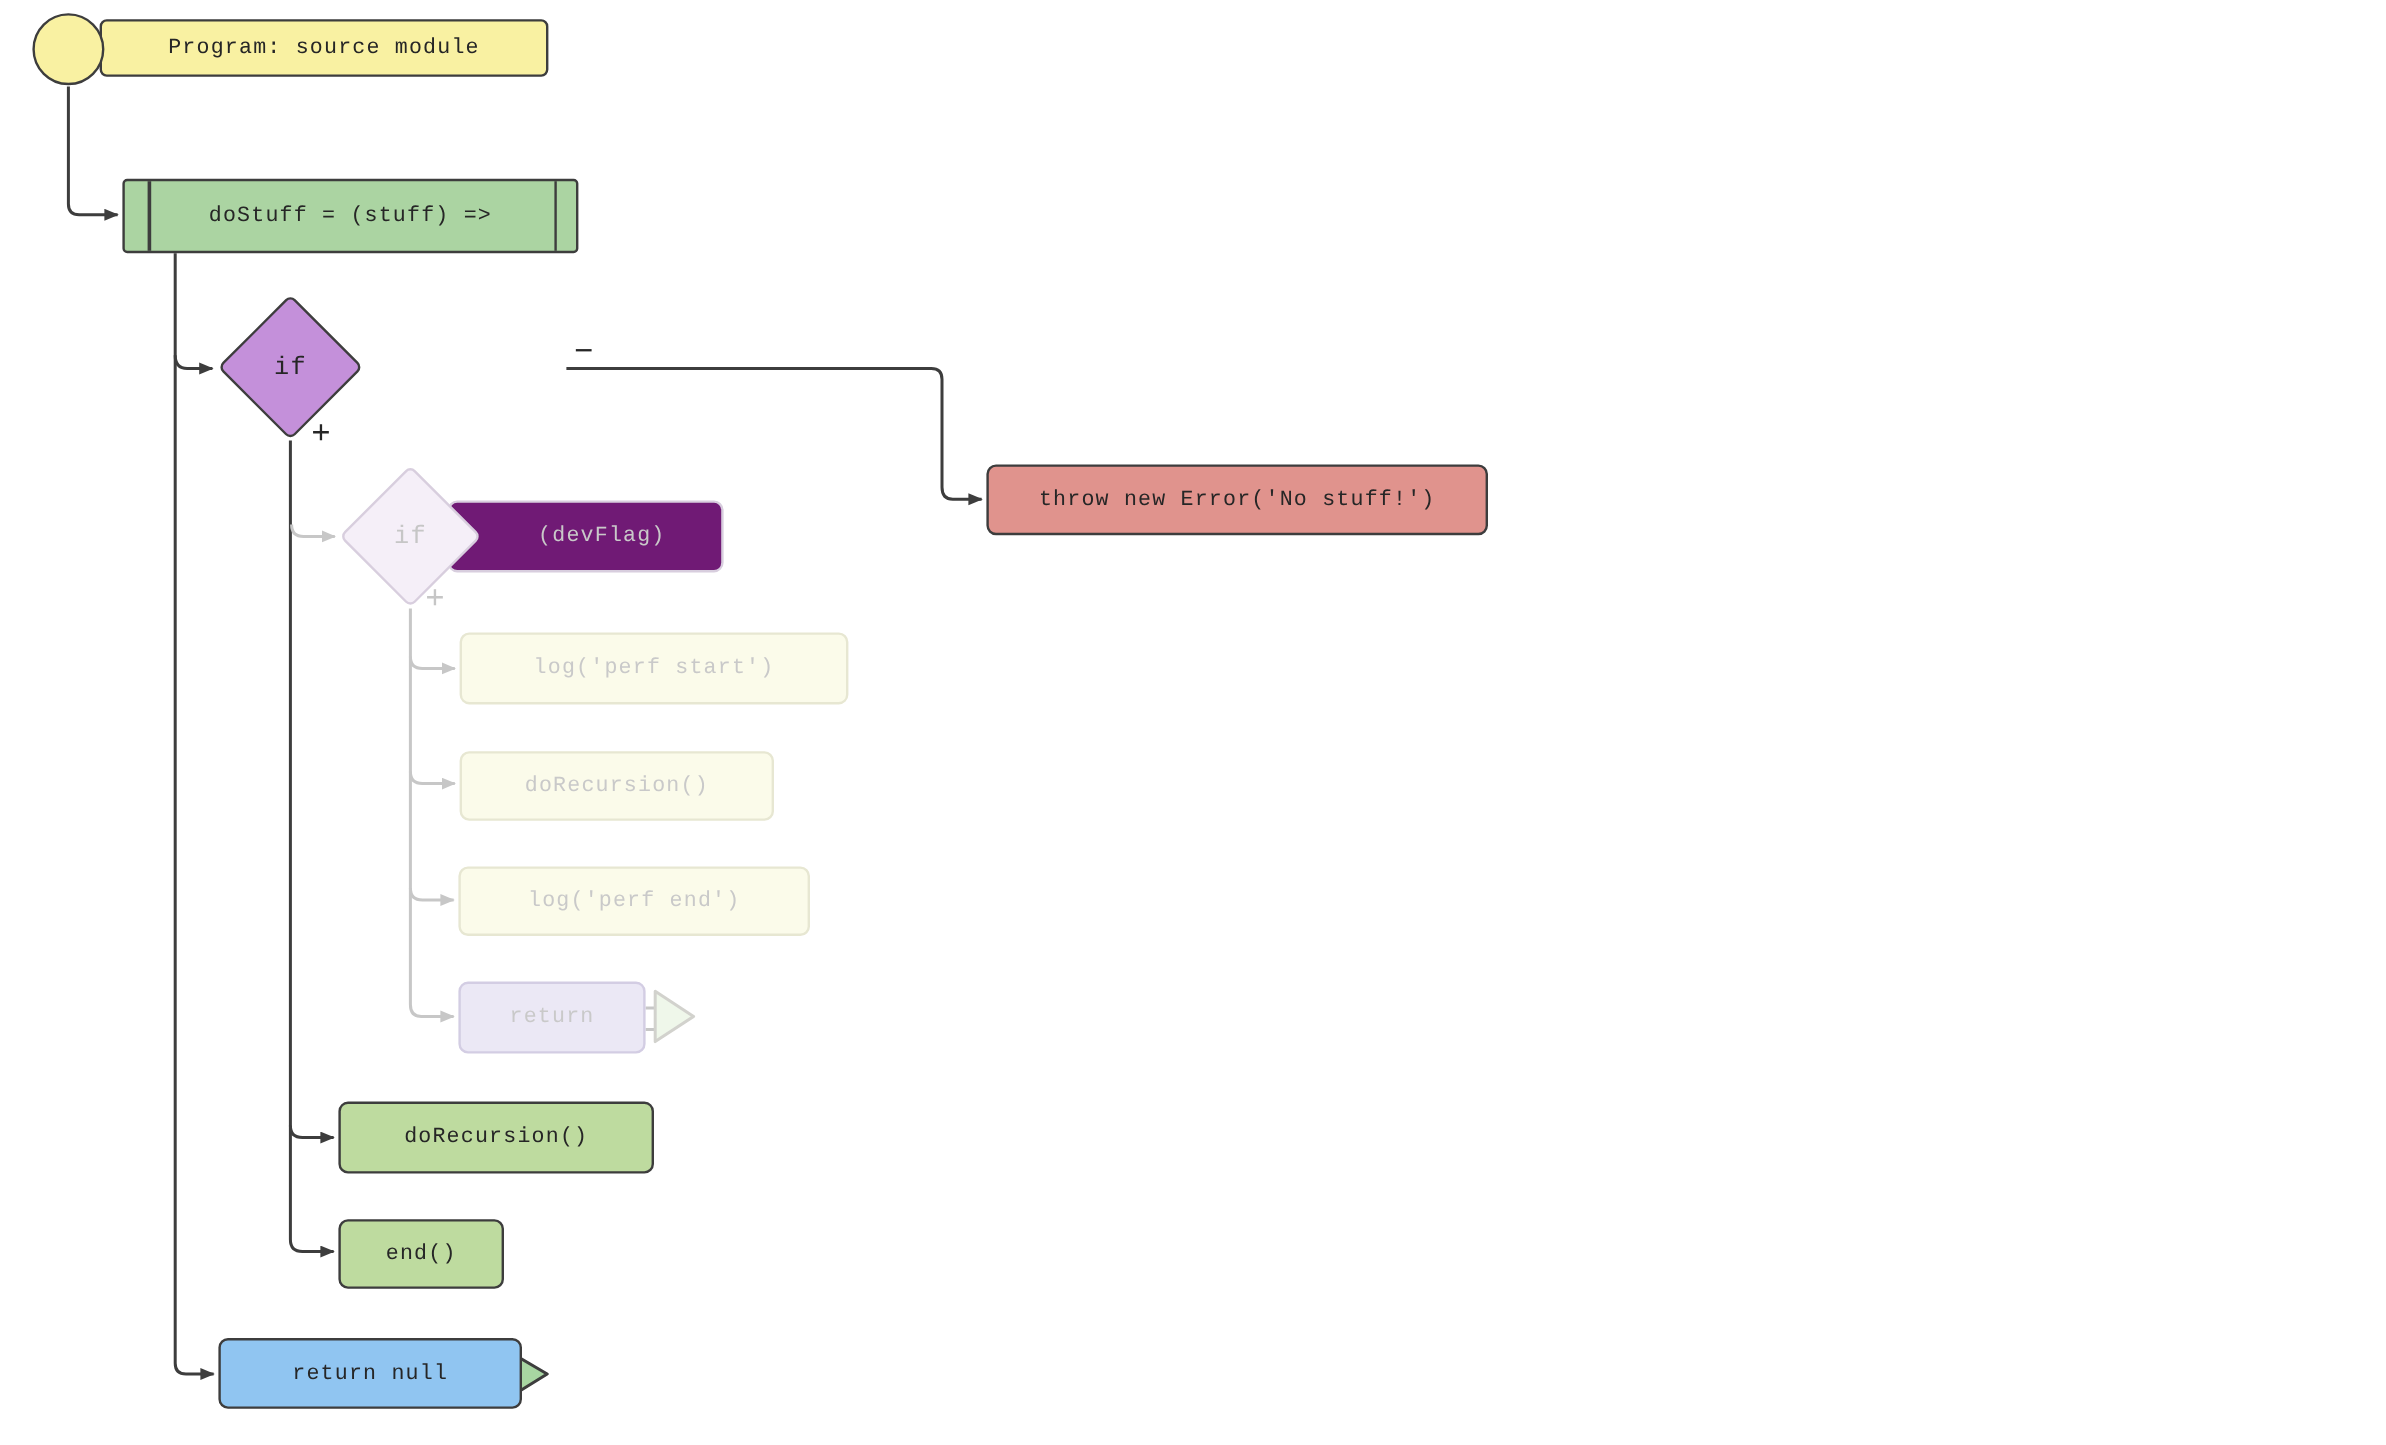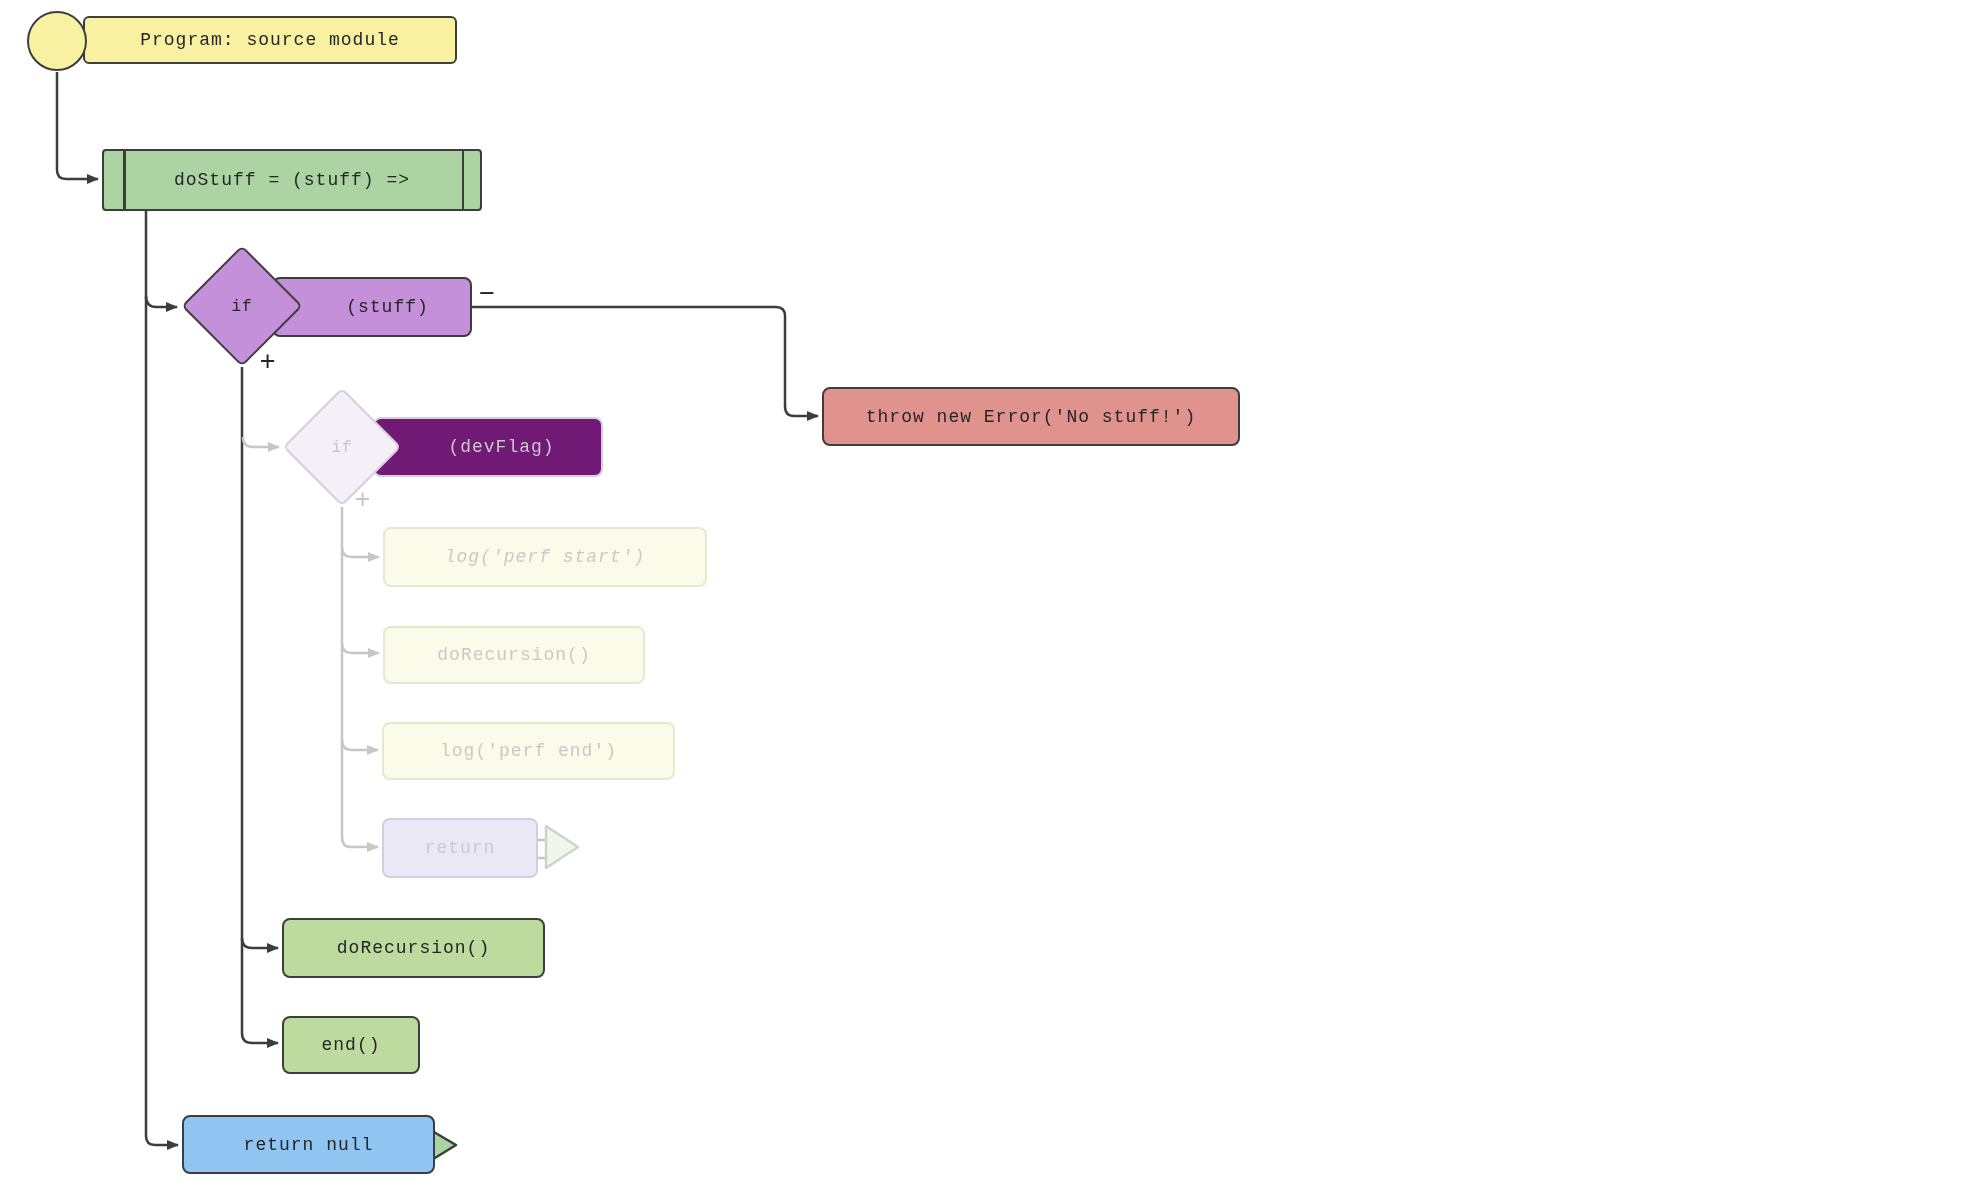--- a/index.html
+++ b/index.html
@@ -47,41 +47,41 @@
   }
   .diamond.dim { background:#f5eff8; border-color:#d8cede; }
 
   
   .fade-lav    { background:#701a75; border-color:#d8cede; color:#c9c9c9; }
   .fade-yel    { background:#fbfbea; border-color:#e7e7d2; color:#c9c9c9; }
   .fade-ret    { background:#ebe8f5; border-color:#d3cde3; color:#c9c9c9; }
 
   .lbl {
     position:absolute; transform:translate(-50%,-50%);
-    font-size:16px; color:#262626; letter-spacing:1px; z-index:4;
+    font-size:21px; color:#262626; letter-spacing:1px; z-index:4;
     white-space:nowrap;
   }
   .lbl.sign { font-size:27px; }
   .lbl.dim  { color:#c6c6c6; }
 
   
   #n-start      { left:27px;  top:11px;   width:60px;  height:60px; }
   #n-program    { left:83px;  top:16px;   width:374px; height:48px; }
   #n-function   { left:102px; top:149px;  width:380px; height:62px; }
   #n-cond1      { left:272px; top:277px;  width:200px; height:60px; padding-left:31px; z-index:1; }
   #n-diamond1   { left:199px; top:263px;  width:86px;  height:86px; }
   #l-if1        { left:242px; top:307px; }
   #l-minus      { left:487px; top:295px; }
   #l-plus1      { left:268px; top:363px; }
   #n-throw      { left:822px; top:387px;  width:418px; height:59px;text-align:right; }
   #n-cond2      { left:373px; top:417px;  width:230px; height:60px; padding-left:27px; z-index:1; }
   #n-diamond2   { left:300px; top:405px;  width:84px;  height:84px; }
   #l-if2        { left:342px; top:448px; }
   #l-plus2      { left:363px; top:501px; }
-  #n-perfstart  { left:383px; top:527px;  width:324px; height:60px;font-style:italic; }
+  #n-perfstart  { left:383px; top:527px;  width:324px; height:60px; }
   #n-dorecf     { left:383px; top:626px;  width:262px; height:58px; }
   #n-perfend    { left:382px; top:722px;  width:293px; height:58px; }
   #n-returnf    { left:382px; top:818px;  width:156px; height:60px; }
   #n-dorec      { left:282px; top:918px;  width:263px; height:60px; }
   #n-end        { left:282px; top:1016px; width:138px; height:58px; }
   #n-returnnull { left:182px; top:1115px; width:253px; height:59px; }
 </style>
 </head>
 <body>
 
@@ -109,23 +109,20 @@
     <path class="e-gray" marker-end="url(#ah-gray)" d="M 342 507 L 342 837 Q 342 847 351 847 L 378 847"></path>
     <path class="e-gray" marker-end="url(#ah-gray)" d="M 342 547 Q 342 557 352 557 L 379 557"></path>
     <path class="e-gray" marker-end="url(#ah-gray)" d="M 342 643 Q 342 653 352 653 L 379 653"></path>
     <path class="e-gray" marker-end="url(#ah-gray)" d="M 342 740 Q 342 750 352 750 L 378 750"></path>
     <path class="e-gray" d="M 538 840 L 547 840 M 538 858 L 547 858"></path>
 
     <polygon class="ptr-faded" points="546,826 578,847 546,868"></polygon>
     <polygon class="ptr-dark" points="422,1125 456,1145 422,1166"></polygon>
   </svg>
 
-  <div class="node purple" id="n-cond1">
-    <span>(stuff)</span>
-  </div>
   <div class="node fade-lav" id="n-cond2">
     <span>(devFlag)</span>
   </div>
 
   <div class="diamond" id="n-diamond1"></div>
   <div class="diamond dim" id="n-diamond2"></div>
   <div class="lbl" id="l-if1">if</div>
   <div class="lbl dim" id="l-if2">if</div>
 
   <div class="lbl sign" id="l-minus">−</div>

